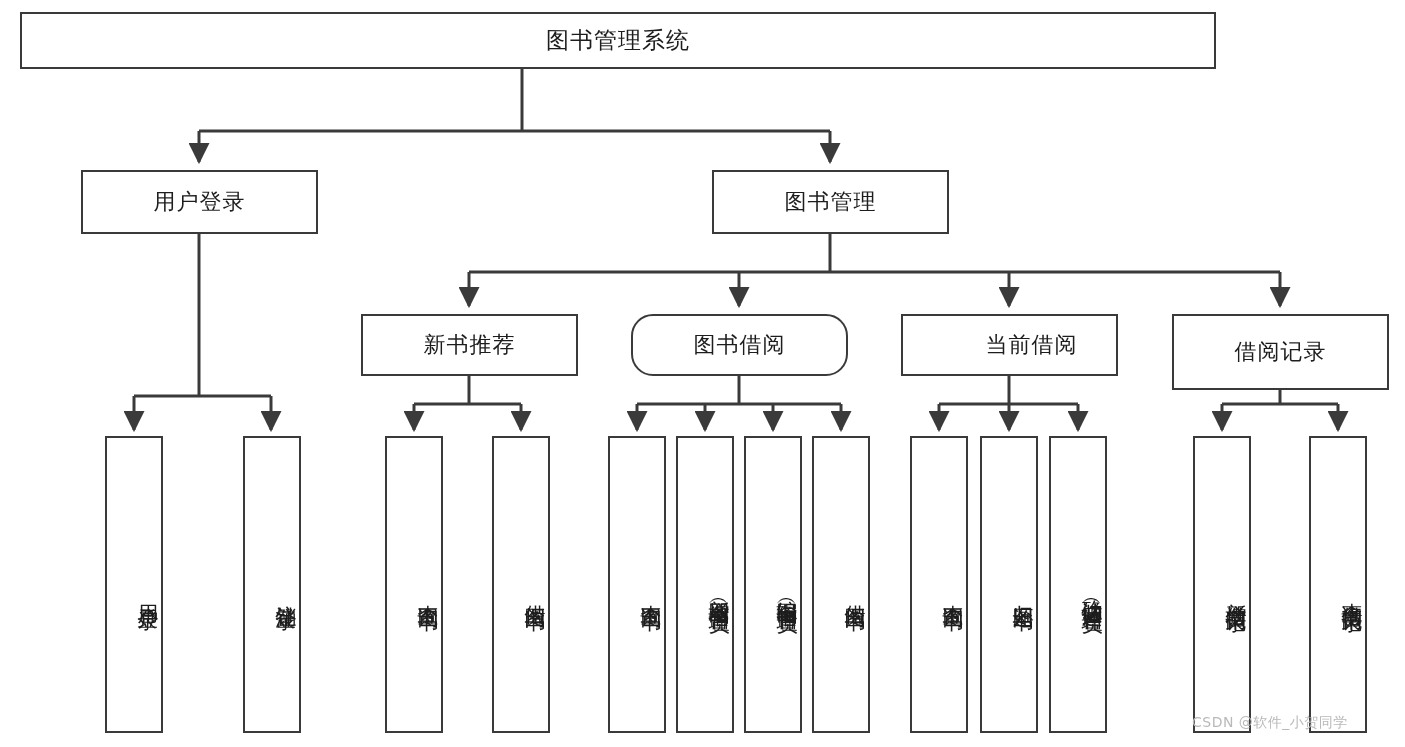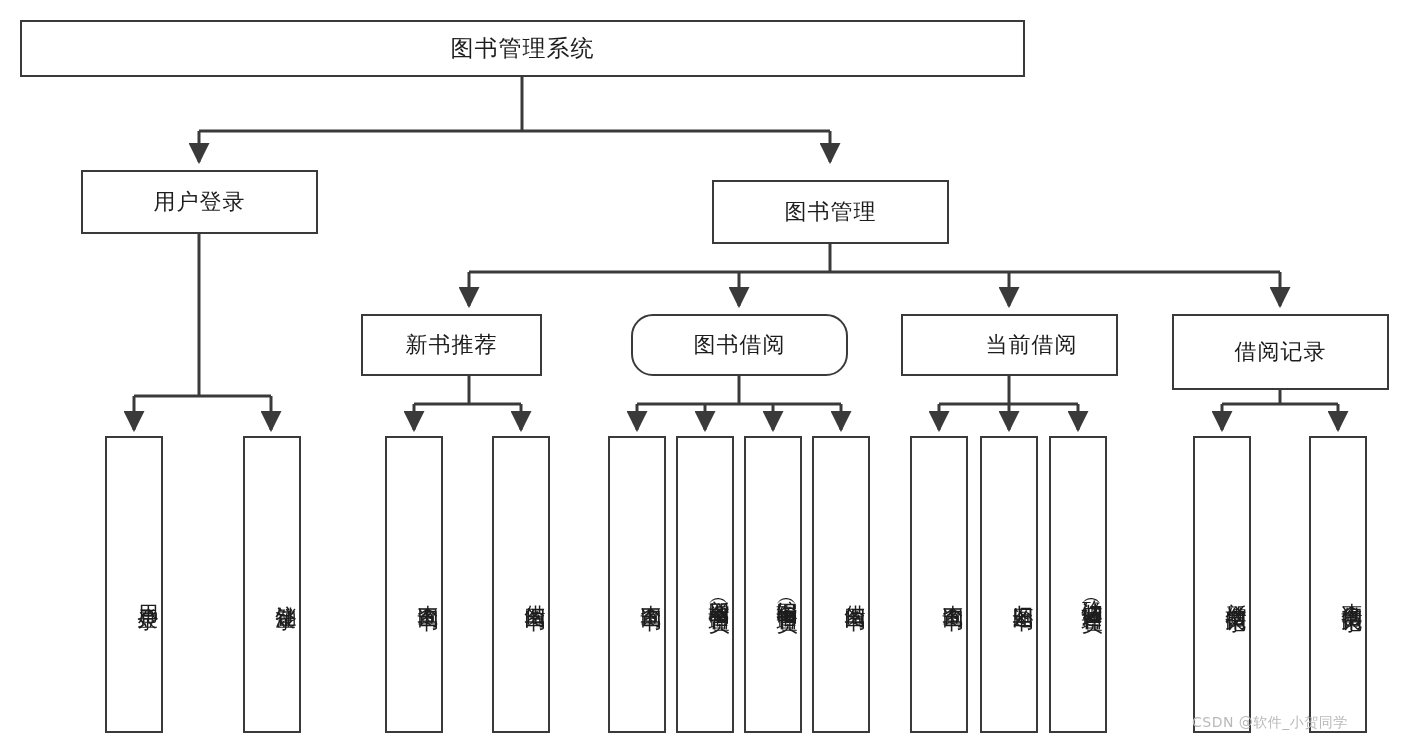--- a/index.html
+++ b/index.html
@@ -110,26 +110,26 @@
       <path d="M 1009 404 L 1009 430" marker-end="url(#arrow)"></path>
       <path d="M 1078 404 L 1078 430" marker-end="url(#arrow)"></path>
 
       <path d="M 1280 376 L 1280 404"></path>
       <path d="M 1222 404 L 1338 404"></path>
       <path d="M 1222 404 L 1222 430" marker-end="url(#arrow)"></path>
       <path d="M 1338 404 L 1338 430" marker-end="url(#arrow)"></path>
     </g>
   </svg>
 
-  <div class="node horiz title" style="left:20px; top:20px; width:1005px; height:57px;">图书管理系统</div>
+  <div class="node horiz title" style="left:20px; top:12px; width:1196px; height:57px;">图书管理系统</div>
 
   <div class="node horiz" style="left:81px; top:170px; width:237px; height:64px;">用户登录</div>
-  <div class="node horiz" style="left:712px; top:180px; width:237px; height:64px;">图书管理</div>
+  <div class="node horiz" style="left:712px; top:170px; width:237px; height:64px;">图书管理</div>
 
-  <div class="node horiz" style="left:361px; top:314px; width:181px; height:62px;">新书推荐</div>
+  <div class="node horiz" style="left:361px; top:314px; width:217px; height:62px;">新书推荐</div>
   <div class="node horiz" style="left:631px; top:314px; width:217px; height:62px;border-radius:22px;">图书借阅</div>
   <div class="node horiz" style="left:901px; top:314px; width:217px; height:62px;padding-left:44px;">当前借阅</div>
   <div class="node horiz" style="left:1172px; top:314px; width:217px; height:76px;">借阅记录</div>
 
   <div class="node vert" style="left:105px; top:436px; width:58px; height:297px;">用户登录</div>
   <div class="node vert" style="left:243px; top:436px; width:58px; height:297px;">注销登录</div>
 
   <div class="node vert" style="left:385px; top:436px; width:58px; height:297px;">查询图书</div>
   <div class="node vert" style="left:492px; top:436px; width:58px; height:297px;">借阅图书</div>
 

